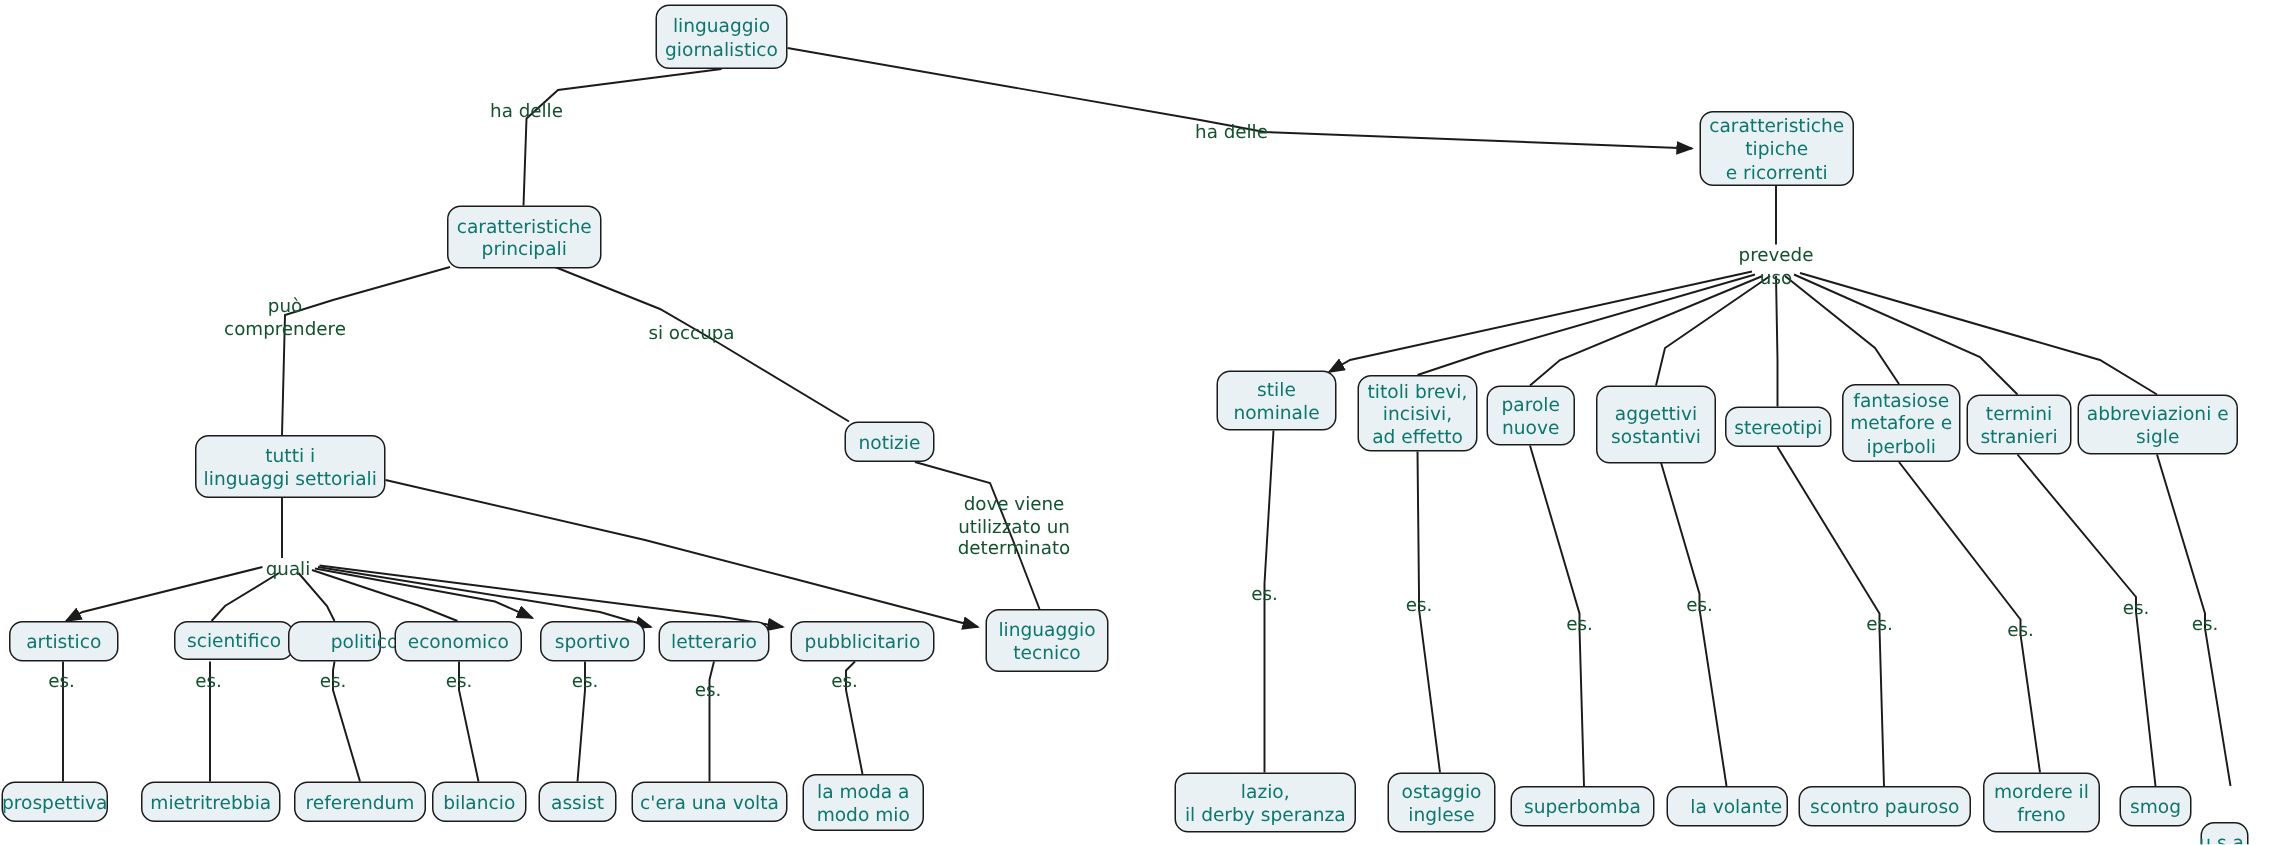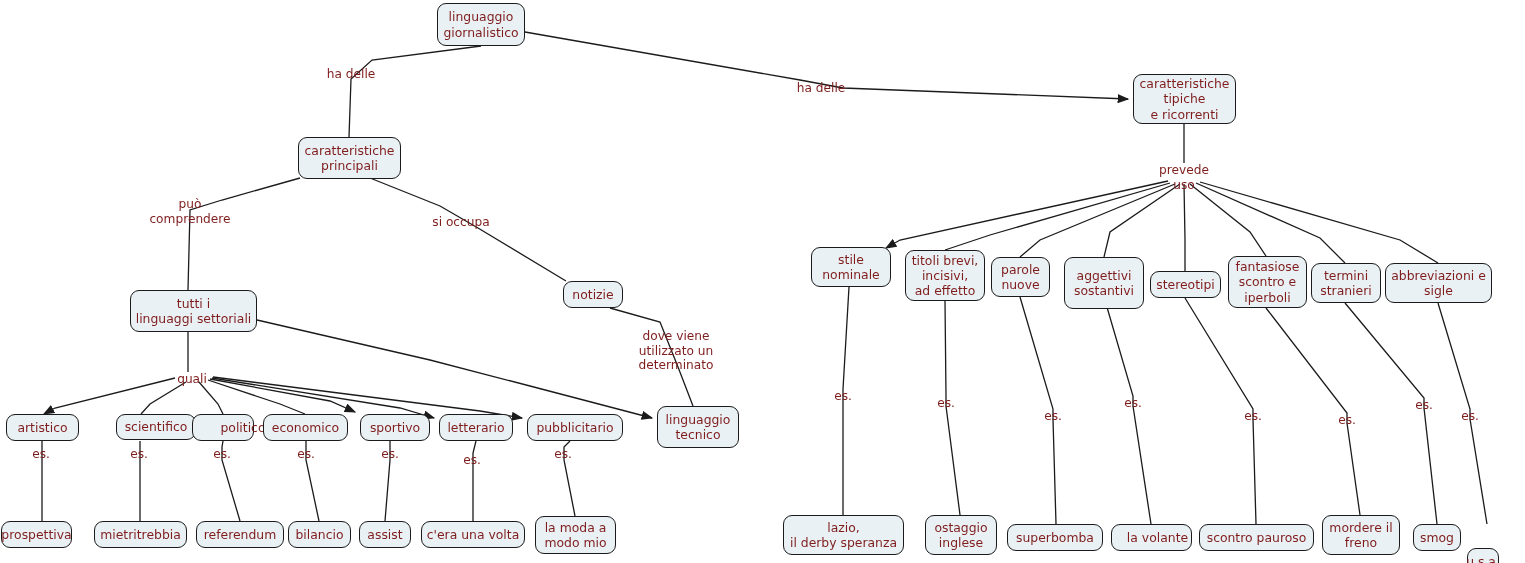--- a/index.html
+++ b/index.html
@@ -27,29 +27,29 @@
     box-sizing: border-box;
     background: #eaf1f5;
     border: 1.3px solid #1b1b1b;
     border-radius: 9px;
     display: flex;
     align-items: center;
     justify-content: center;
     text-align: center;
     font-size: 12.4px;
     line-height: 1.22;
-    color: #7f1d1d;
+    color: #0f766e;
     white-space: pre;
     z-index: 2;
   }
   .elabel {
     position: absolute;
     font-size: 12.2px;
     line-height: 1.2;
-    color: #7f1d1d;
+    color: #14532d;
     text-align: center;
     white-space: pre;
     transform: translate(-50%, 0);
     background: transparent;
     z-index: 3;
   }
 </style>
 </head>
 <body>
 
@@ -133,21 +133,21 @@
 nominale</div>
       <div class="node" style="left: 905px; top: 250px; width: 80px; height: 51px;">titoli brevi,
 incisivi,
 ad effetto</div>
       <div class="node" style="left: 991px; top: 257px; width: 59px; height: 40px;">parole
 nuove</div>
       <div class="node" style="left: 1064px; top: 257px; width: 80px; height: 52px;">aggettivi
 sostantivi</div>
       <div class="node" style="left: 1150px; top: 271px; width: 71px; height: 27px;">stereotipi</div>
       <div class="node" style="left: 1228px; top: 256px; width: 79px; height: 52px;">fantasiose
-scontro e
+metafore e
 iperboli</div>
       <div class="node" style="left: 1311px; top: 263px; width: 70px; height: 40px;">termini
 stranieri</div>
       <div class="node" style="left: 1385px; top: 263px; width: 107px; height: 40px;">abbreviazioni e
 sigle</div>
       <div class="node" style="left: 783px; top: 515px; width: 121px; height: 40px;">lazio,
 il derby speranza</div>
       <div class="node" style="left: 925px; top: 515px; width: 72px; height: 40px;">ostaggio
 inglese</div>
       <div class="node" style="left: 1007px; top: 524px; width: 96px; height: 27px;">superbomba</div>

